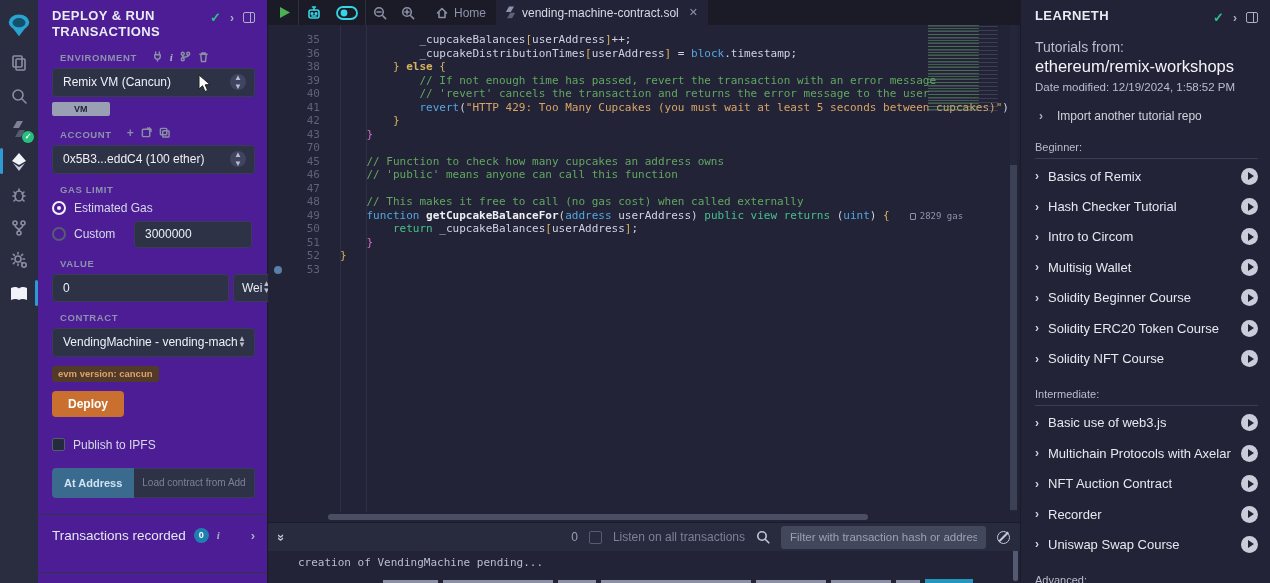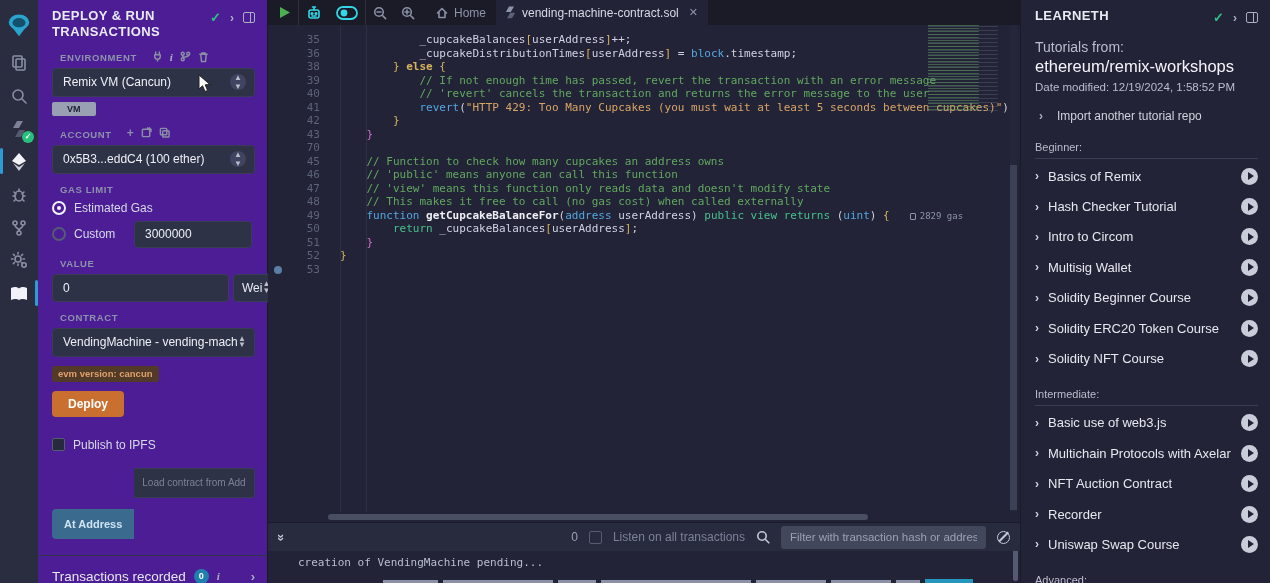--- a/index.html
+++ b/index.html
@@ -23,36 +23,36 @@
   .hdr-icons { margin-left:auto; display:flex; align-items:center; gap:9px; padding-top:2px; }
   .check { color:#2ec08a; font-size:13px; font-weight:bold; }
   .chev { color:#aab0c4; font-size:12px; font-weight:bold; }
   .maxi { width:12px; height:11px; border:1.4px solid #aab0c4; border-radius:2px; position:relative; }
   .maxi::after { content:""; position:absolute; top:0; bottom:0; right:3px; width:1.4px; background:#aab0c4; }
   .lbl { font-size:9.5px; letter-spacing:.6px; color:#8d93ab; font-weight:bold; display:flex; align-items:flex-end; gap:15px; margin:10px 8px 5px; }
   .lbl .mini { display:flex; gap:7px; align-items:center; }
   .sel { background:#2e3247; border:1px solid #383c55; border-radius:4px; height:29px; display:flex; align-items:center; padding:0 8px 0 10px; font-size:12px; color:#eef0f6; cursor:pointer; }
   .sel .grow { flex:1; white-space:nowrap; overflow:hidden; }
   .circ-stepper { width:16px; height:16px; border-radius:50%; background:#3f4460; color:#b9bdcc; font-size:8px; display:flex; align-items:center; justify-content:center; flex:none; }
-  .vm-badge { display:inline-block; background:#9aa0b4; color:#222336; font-size:9px; font-weight:bold; padding:2px 15px; border-radius:2px; margin-top:5px; }
+  .vm-badge { display:inline-block; background:#9aa0b4; color:#222336; font-size:9px; font-weight:bold; padding:2px 22px; border-radius:2px; margin-top:5px; }
   .radio-row { display:flex; align-items:center; gap:8px; margin:6px 0; font-size:12px; color:#d7dae6; }
   .radio { width:14px; height:14px; border-radius:50%; border:2px solid #565c74; flex:none; position:relative; }
   .radio.sel-r { border-color:#f2f3f8; }
   .radio.sel-r::after { content:""; position:absolute; left:3px; top:3px; width:4px; height:4px; border-radius:50%; background:#f2f3f8; }
   .gas-input { background:#2e3247; border:1px solid #383c55; border-radius:4px; height:27px; width:118px; color:#eef0f6; font-size:12px; padding:0 10px; font-family:"Liberation Sans",sans-serif; }
   .value-row { display:flex; gap:4px; }
   .value-input { background:#2e3247; border:1px solid #383c55; border-radius:4px; height:28px; flex:1; color:#eef0f6; font-size:12px; padding:0 10px; }
   .unit-sel { width:62px; background:#2e3247; border:1px solid #383c55; border-radius:4px; height:28px; display:flex; align-items:center; justify-content:space-between; padding:0 8px; font-size:12px; }
   .updown { color:#b9bdcc; font-size:8px; line-height:.8; text-align:center; }
   .evm-badge { display:inline-block; background:#513b28; color:#dfa06b; font-size:9.5px; font-weight:bold; padding:2.5px 6px; border-radius:3px; margin-top:9px; }
   .deploy-btn { display:block; margin-top:9px; background:#c96f2f; color:#fff; font-size:12px; font-weight:bold; border:none; border-radius:4px; padding:6px 16px; cursor:pointer; }
   .pub-row { display:flex; align-items:center; gap:8px; margin-top:21px; font-size:12px; color:#d7dae6; }
   .cbx { width:13px; height:13px; border:1px solid #565c74; border-radius:2px; background:#262a3d; flex:none; }
   .ataddr-row { display:flex; margin-top:16px; }
-  .ataddr-btn { background:#3a6b8f; color:#cfe3f2; font-size:11px; font-weight:bold; border:none; border-radius:4px 0 0 4px; padding:7px 12px; height:30px; cursor:pointer;margin-top:41px; }
+  .ataddr-btn { background:#3a6b8f; color:#cfe3f2; font-size:11px; font-weight:bold; border:none; border-radius:4px 0 0 4px; padding:7px 12px; height:30px; cursor:pointer; }
   .ataddr-input { flex:1; background:#2e3247; border:1px solid #383c55; border-left:none; border-radius:0 4px 4px 0; height:30px; color:#eef0f6; font-size:10px; padding:0 8px; min-width:0; }
   .ataddr-input::placeholder { color:#7c8198; }
   .divider { border-top:1px solid #30334a; margin:16px -12px 0 -14px; }
   .section-row { display:flex; align-items:center; gap:8px; padding:13px 0; font-size:13.5px; color:#e4e7f0; }
   .count-badge { width:15px; height:15px; border-radius:50%; background:#1f7fae; color:#fff; font-size:9px; font-weight:bold; display:flex; align-items:center; justify-content:center; flex:none; }
   .info-i { color:#aab0c4; font-size:11px; font-style:italic; font-family:"Liberation Serif",serif; font-weight:bold; }
   .row-chev { margin-left:auto; color:#aab0c4; font-size:13px; font-weight:bold; }
 
   
   .main { width:752px; flex:none; display:flex; flex-direction:column; background:#222336; position:relative; }
@@ -364,21 +364,21 @@
           <div class="line"><div class="bp-margin"></div><div class="ln">36</div><div class="lc"><span class="t-p">            _cupcakeDistributionTimes</span><span class="t-y">[</span><span class="t-p">userAddress</span><span class="t-y">]</span><span class="t-p"> = </span><span class="t-k">block</span><span class="t-p">.timestamp;</span></div></div>
           <div class="line"><div class="bp-margin"></div><div class="ln">38</div><div class="lc"><span class="t-p">        </span><span class="t-y">} </span><span class="t-yb">else</span><span class="t-y"> {</span></div></div>
           <div class="line"><div class="bp-margin"></div><div class="ln">39</div><div class="lc"><span class="t-p">            </span><span class="t-c">// If not enough time has passed, revert the transaction with an error message</span></div></div>
           <div class="line"><div class="bp-margin"></div><div class="ln">40</div><div class="lc"><span class="t-p">            </span><span class="t-c">// 'revert' cancels the transaction and returns the error message to the user</span></div></div>
           <div class="line"><div class="bp-margin"></div><div class="ln">41</div><div class="lc"><span class="t-p">            </span><span class="t-k">revert</span><span class="t-p">(</span><span class="t-s">"HTTP 429: Too Many Cupcakes (you must wait at least 5 seconds between cupcakes)"</span><span class="t-p">);</span></div></div>
           <div class="line"><div class="bp-margin"></div><div class="ln">42</div><div class="lc"><span class="t-p">        </span><span class="t-y">}</span></div></div>
           <div class="line"><div class="bp-margin"></div><div class="ln">43</div><div class="lc"><span class="t-p">    </span><span class="t-m">}</span></div></div>
           <div class="line"><div class="bp-margin"></div><div class="ln">70</div><div class="lc"></div></div>
           <div class="line"><div class="bp-margin"></div><div class="ln">45</div><div class="lc"><span class="t-p">    </span><span class="t-c">// Function to check how many cupcakes an address owns</span></div></div>
           <div class="line"><div class="bp-margin"></div><div class="ln">46</div><div class="lc"><span class="t-p">    </span><span class="t-c">// 'public' means anyone can call this function</span></div></div>
-          <div class="line"><div class="bp-margin"></div><div class="ln">47</div><div class="lc"><span class="t-p">    </span><span class="t-c">// 'view' means this function only reads data and doesn't modify state</span></div></div>
+          <div class="line"><div class="bp-margin"></div><div class="ln">47</div><div class="lc"><span class="t-p">    </span></div></div>
           <div class="line"><div class="bp-margin"></div><div class="ln">48</div><div class="lc"><span class="t-p">    </span><span class="t-c">// This makes it free to call (no gas cost) when called externally</span></div></div>
           <div class="line"><div class="bp-margin"></div><div class="ln">49</div><div class="lc"><span class="t-p">    </span><span class="t-k">function </span><span class="t-b">getCupcakeBalanceFor</span><span class="t-p">(</span><span class="t-k">address</span><span class="t-p"> userAddress) </span><span class="t-g">public view returns</span><span class="t-p"> (</span><span class="t-k">uint</span><span class="t-p">) </span><span class="t-y">{</span><span class="t-gas"><i class="gas-ic"></i>2829 gas</span></div></div>
           <div class="line"><div class="bp-margin"></div><div class="ln">50</div><div class="lc"><span class="t-p">        </span><span class="t-g">return </span><span class="t-p">_cupcakeBalances</span><span class="t-y">[</span><span class="t-p">userAddress</span><span class="t-y">]</span><span class="t-p">;</span></div></div>
           <div class="line"><div class="bp-margin"></div><div class="ln">51</div><div class="lc"><span class="t-p">    </span><span class="t-m">}</span></div></div>
           <div class="line"><div class="bp-margin"></div><div class="ln">52</div><div class="lc"><span class="t-y">}</span></div></div>
           <div class="line"><div class="bp-margin"><span class="bp-dot"></span></div><div class="ln">53</div><div class="lc"></div></div>
         </div>
       <div class="minimap"></div>
       <div class="vscroll">
           <div class="vthumb"></div>

